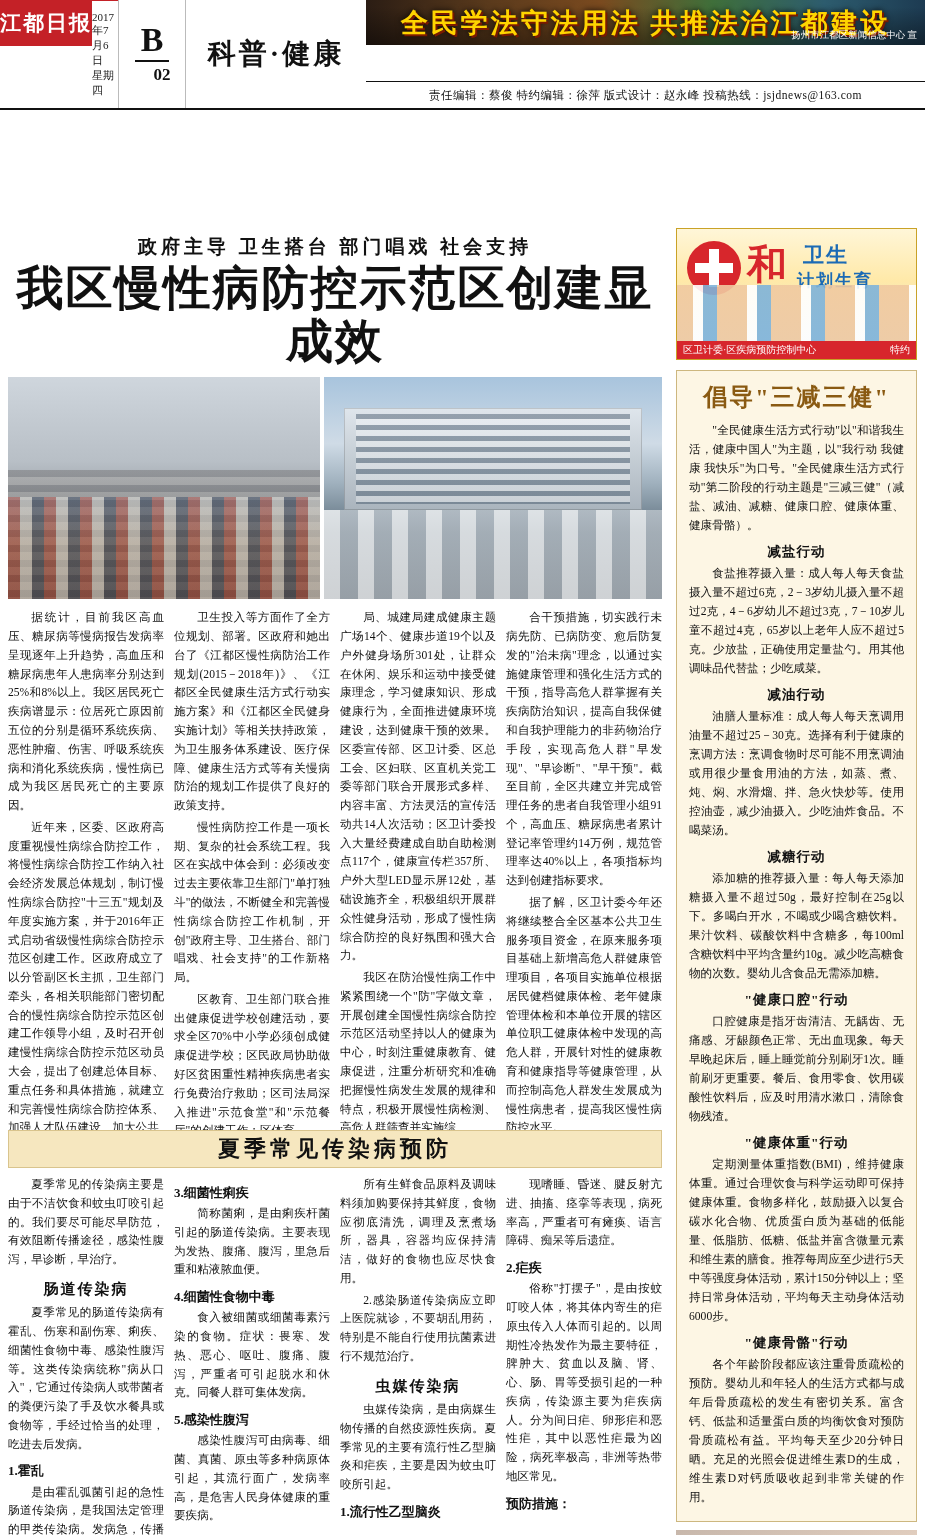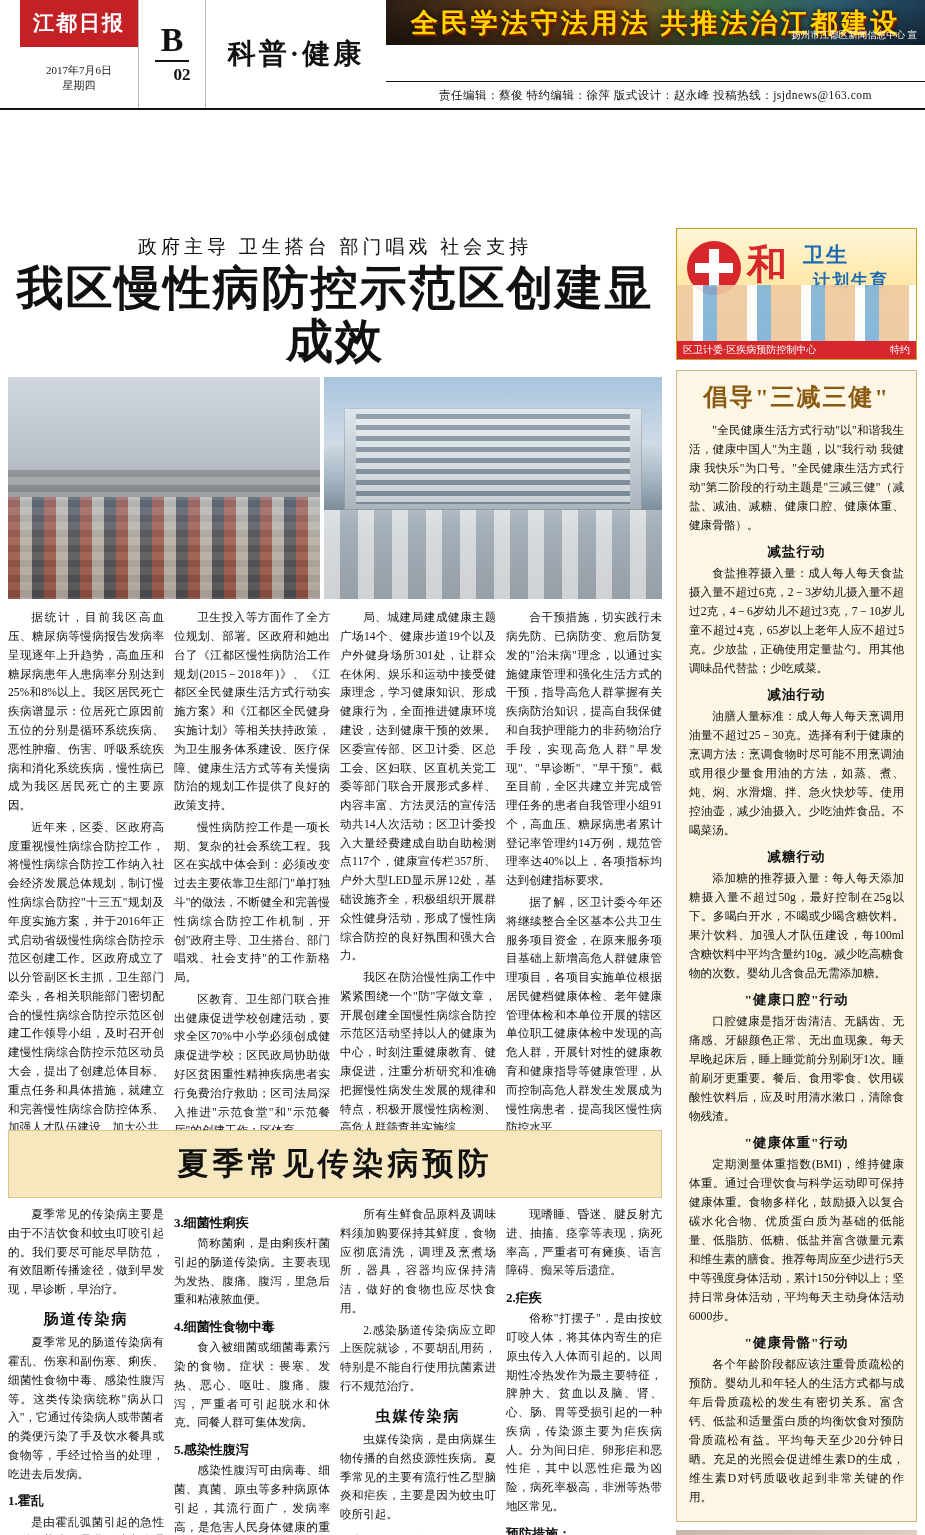--- a/index.html
+++ b/index.html
@@ -1,21 +1,21 @@
 <!DOCTYPE html>
 <html><head>
 <meta charset="utf-8">
 <style>
   html,body{margin:0;padding:0;background:#fff;}
   body{width:925px;height:1535px;font-family:"Liberation Serif","DejaVu Serif",serif;color:#111;overflow:hidden;}
   .page{position:relative;width:925px;height:1535px;}
 
   
   .masthead{display:flex;align-items:stretch;height:108px;border-bottom:2px solid #111;}
-  .mh-left{width:118px;border-right:1px solid #bbb;display:flex;flex-direction:column;padding-left:20px;}
+  .mh-left{width:118px;border-right:1px solid #bbb;display:flex;flex-direction:row;}
   .mh-logo{height:46px;background:#c42127;color:#fff;display:flex;align-items:center;justify-content:center;
            font-family:"Liberation Serif",serif;font-weight:bold;font-size:21px;letter-spacing:2px;}
   .mh-date{flex:1;display:flex;flex-direction:column;justify-content:center;align-items:center;
            font-size:11px;color:#222;border-top:1px solid #c42127;}
   .mh-b{width:66px;border-right:1px solid #bbb;display:flex;flex-direction:column;align-items:center;justify-content:center;}
   .mh-b .big{font-size:34px;font-weight:bold;line-height:1;}
   .mh-b .rule{width:34px;height:2px;background:#111;margin:3px 0;}
   .mh-b .num{font-size:17px;font-weight:bold;margin-left:20px;}
   .mh-sec{width:180px;display:flex;align-items:center;justify-content:center;font-size:28px;font-weight:bold;letter-spacing:3px;}
   .mh-right{flex:1;display:flex;flex-direction:column;gap:36px;}
@@ -24,21 +24,21 @@
   .mh-banner .btxt{color:#ffd400;font-size:27px;font-weight:bold;letter-spacing:3px;text-shadow:2px 2px 0 #7a1a00,0 0 6px #000;z-index:2;}
   .mh-banner .bsub{position:absolute;right:8px;bottom:3px;color:#fff;font-size:9.5px;z-index:2;}
   .mh-banner .skyline{position:absolute;left:0;right:0;bottom:0;height:38px;
         background:linear-gradient(180deg,rgba(0,0,0,0) 0%,rgba(0,0,0,.45) 100%);}
   .mh-credits{height:26px;border-top:1px solid #111;display:flex;align-items:center;justify-content:center;
               font-size:11.5px;letter-spacing:.5px;}
 
   
   .body{position:relative;}
   .left-col{position:absolute;left:8px;top:118px;width:654px;}
-  .shoulder{text-align:center;font-size:19px;font-weight:normal;letter-spacing:4px;margin:6px 0 2px;}
+  .shoulder{text-align:center;font-size:19px;font-weight:bold;letter-spacing:4px;margin:6px 0 2px;}
   .headline{text-align:center;font-size:47px;font-weight:bold;letter-spacing:2px;line-height:1.12;margin:2px 0 10px;}
 
   .photos{display:flex;gap:4px;height:222px;margin-bottom:10px;}
   .ph{position:relative;overflow:hidden;}
   .ph1{width:312px;background:linear-gradient(180deg,#cfd6dd 0%,#b8bfc6 38%,#9aa0a6 55%,#8f7f6d 75%,#6e5d4e 100%);}
   .ph2{flex:1;background:linear-gradient(180deg,#a8c4dd 0%,#cfdbe6 30%,#9fb0bd 48%,#5d6f7d 70%,#3d4a55 100%);}
   .ph .hall{position:absolute;left:0;right:0;top:42%;bottom:0;background:
         repeating-linear-gradient(180deg,rgba(40,30,25,.22) 0 7px,rgba(160,140,120,.18) 7px 15px);}
   .ph .bldg{position:absolute;left:6%;right:6%;top:14%;height:46%;background:linear-gradient(180deg,#dfe6ec,#aab4bd);
         box-shadow:inset 0 0 0 1px rgba(0,0,0,.15);}
@@ -48,35 +48,35 @@
         repeating-linear-gradient(90deg,rgba(200,60,50,.35) 0 12px,rgba(230,230,225,.5) 12px 24px,rgba(40,60,90,.4) 24px 36px);}
   .ph .white{position:absolute;left:0;right:0;bottom:0;height:40%;
         background:repeating-linear-gradient(90deg,rgba(255,255,255,.75) 0 16px,rgba(210,215,220,.6) 16px 34px);}
 
   .cols4{display:flex;gap:10px;}
   .col{flex:1;font-size:11.6px;line-height:1.62;text-align:justify;}
   .col p{margin:0 0 3px;text-indent:2em;}
 
   
   .feature{position:absolute;left:8px;top:1020px;width:654px;}
-  .feat-title{background:#f6e7bf;border:1px solid #d9c48d;text-align:center;font-size:31px;font-weight:bold;
-              letter-spacing:4px;padding:12px 0;margin-bottom:8px;}
+  .feat-title{background:#f6e7bf;border:1px solid #d9c48d;text-align:center;font-size:22px;font-weight:bold;
+              letter-spacing:4px;padding:3px 0;margin-bottom:8px;}
   .sub-h{font-size:15px;font-weight:bold;letter-spacing:2px;margin:7px 0 3px;text-align:center;}
   .sub-h2{font-size:13px;font-weight:bold;margin:6px 0 2px;}
 
   
   .right-col{position:absolute;left:676px;top:118px;width:241px;}
   .ad{height:130px;border:1px solid #c9a227;background:linear-gradient(180deg,#fff6d8 0%,#ffe9a8 40%,#cfe4f5 100%);position:relative;overflow:hidden;}
   .ad .cross{position:absolute;left:10px;top:12px;width:54px;height:54px;border-radius:50%;background:#d7262c;}
   .ad .cross:before,.ad .cross:after{content:"";position:absolute;background:#fff;}
   .ad .cross:before{left:22px;top:8px;width:10px;height:38px;}
   .ad .cross:after{left:8px;top:22px;width:38px;height:10px;}
   .ad .he{position:absolute;left:70px;top:8px;font-size:40px;font-weight:bold;color:#d7262c;font-family:"Liberation Serif",serif;}
   .ad .t1{position:absolute;left:126px;top:12px;font-size:21px;font-weight:bold;color:#1b6ab5;letter-spacing:2px;}
-  .ad .t2{position:absolute;left:136px;top:40px;font-size:17px;font-weight:bold;color:#1b6ab5;letter-spacing:2px;}
+  .ad .t2{position:absolute;left:120px;top:40px;font-size:17px;font-weight:bold;color:#1b6ab5;letter-spacing:2px;}
   .ad .people{position:absolute;left:0;right:0;bottom:18px;height:56px;
       background:repeating-linear-gradient(90deg,#f0c9a0 0 16px,#ffffff 16px 26px,#7fb3d9 26px 40px,#f0c9a0 40px 54px);
       opacity:.9;}
   .ad .foot{position:absolute;left:0;right:0;bottom:0;height:18px;background:#d7262c;color:#fff;font-size:10px;
       display:flex;align-items:center;justify-content:space-between;padding:0 6px;box-sizing:border-box;}
   .panel{margin-top:10px;border:1px solid #cdb77f;background:#fdf6e4;padding:10px 12px;box-sizing:border-box;}
   .panel-title{text-align:center;font-size:24px;font-weight:bold;letter-spacing:2px;color:#8a5a12;margin-bottom:8px;}
   .panel p{margin:0 0 4px;font-size:11.6px;line-height:1.64;text-align:justify;text-indent:2em;}
   .panel h4{margin:8px 0 3px;text-align:center;font-size:13.5px;font-weight:bold;letter-spacing:1px;}
   .apple{margin-top:8px;height:230px;background:linear-gradient(160deg,#c7b7ab 0%,#e6d2c2 35%,#b98f74 70%,#6c4a34 100%);position:relative;overflow:hidden;}
@@ -146,21 +146,21 @@
           <p>据了解，区卫计委今年还将继续整合全区基本公共卫生服务项目资金，在原来服务项目基础上新增高危人群健康管理项目，各项目实施单位根据居民健档健康体检、老年健康管理体检和本单位开展的辖区单位职工健康体检中发现的高危人群，开展针对性的健康教育和健康指导等健康管理，从而控制高危人群发生发展成为慢性病患者，提高我区慢性病防控水平。</p>
         </div>
       </div>
     </div>
 
     <div class="feature">
       <div class="feat-title">夏季常见传染病预防</div>
       <div class="cols4">
 
         <div class="col">
-          <p>夏季常见的传染病主要是由于不洁饮食和蚊虫叮咬引起的。我们要尽可能尽早防范，有效阻断传播途径，做到早发现，早诊断，早治疗。</p>
+          <p>夏季常见的传染病主要是由于不洁饮食和蚊虫叮咬引起的。我们要尽可能尽早防范，有效阻断传播途径，感染性腹泻，早诊断，早治疗。</p>
           <div class="sub-h">肠道传染病</div>
           <p>夏季常见的肠道传染病有霍乱、伤寒和副伤寒、痢疾、细菌性食物中毒、感染性腹泻等。这类传染病统称"病从口入"，它通过传染病人或带菌者的粪便污染了手及饮水餐具或食物等，手经过恰当的处理，吃进去后发病。</p>
           <div class="sub-h2">1.霍乱</div>
           <p>是由霍乱弧菌引起的急性肠道传染病，是我国法定管理的甲类传染病。发病急，传播快，可引起流行，爆发和大流行。</p>
 
         </div>
 
         <div class="col">
           <div class="sub-h2">3.细菌性痢疾</div>
           <p>简称菌痢，是由痢疾杆菌引起的肠道传染病。主要表现为发热、腹痛、腹泻，里急后重和粘液脓血便。</p>
@@ -208,21 +208,21 @@
         <div class="panel-title">倡导"三减三健"</div>
         <p>"全民健康生活方式行动"以"和谐我生活，健康中国人"为主题，以"我行动 我健康 我快乐"为口号。"全民健康生活方式行动"第二阶段的行动主题是"三减三健"（减盐、减油、减糖、健康口腔、健康体重、健康骨骼）。</p>
 
         <h4>减盐行动</h4>
         <p>食盐推荐摄入量：成人每人每天食盐摄入量不超过6克，2－3岁幼儿摄入量不超过2克，4－6岁幼儿不超过3克，7－10岁儿童不超过4克，65岁以上老年人应不超过5克。少放盐，正确使用定量盐勺。用其他调味品代替盐；少吃咸菜。</p>
 
         <h4>减油行动</h4>
         <p>油膳人量标准：成人每人每天烹调用油量不超过25－30克。选择有利于健康的烹调方法：烹调食物时尽可能不用烹调油或用很少量食用油的方法，如蒸、煮、炖、焖、水滑熘、拌、急火快炒等。使用控油壶，减少油摄入。少吃油炸食品。不喝菜汤。</p>
 
         <h4>减糖行动</h4>
-        <p>添加糖的推荐摄入量：每人每天添加糖摄入量不超过50g，最好控制在25g以下。多喝白开水，不喝或少喝含糖饮料。果汁饮料、加强人才队伍建设，每100ml含糖饮料中平均含量约10g。减少吃高糖食物的次数。婴幼儿含食品无需添加糖。</p>
+        <p>添加糖的推荐摄入量：每人每天添加糖摄入量不超过50g，最好控制在25g以下。多喝白开水，不喝或少喝含糖饮料。果汁饮料、碳酸饮料中含糖多，每100ml含糖饮料中平均含量约10g。减少吃高糖食物的次数。婴幼儿含食品无需添加糖。</p>
 
         <h4>"健康口腔"行动</h4>
         <p>口腔健康是指牙齿清洁、无龋齿、无痛感、牙龈颜色正常、无出血现象。每天早晚起床后，睡上睡觉前分别刷牙1次。睡前刷牙更重要。餐后、食用零食、饮用碳酸性饮料后，应及时用清水漱口，清除食物残渣。</p>
 
         <h4>"健康体重"行动</h4>
         <p>定期测量体重指数(BMI)，维持健康体重。通过合理饮食与科学运动即可保持健康体重。食物多样化，鼓励摄入以复合碳水化合物、优质蛋白质为基础的低能量、低脂肪、低糖、低盐并富含微量元素和维生素的膳食。推荐每周应至少进行5天中等强度身体活动，累计150分钟以上；坚持日常身体活动，平均每天主动身体活动6000步。</p>
 
         <h4>"健康骨骼"行动</h4>
         <p>各个年龄阶段都应该注重骨质疏松的预防。婴幼儿和年轻人的生活方式都与成年后骨质疏松的发生有密切关系。富含钙、低盐和适量蛋白质的均衡饮食对预防骨质疏松有益。平均每天至少20分钟日晒。充足的光照会促进维生素D的生成，维生素D对钙质吸收起到非常关键的作用。</p>
       </div>

